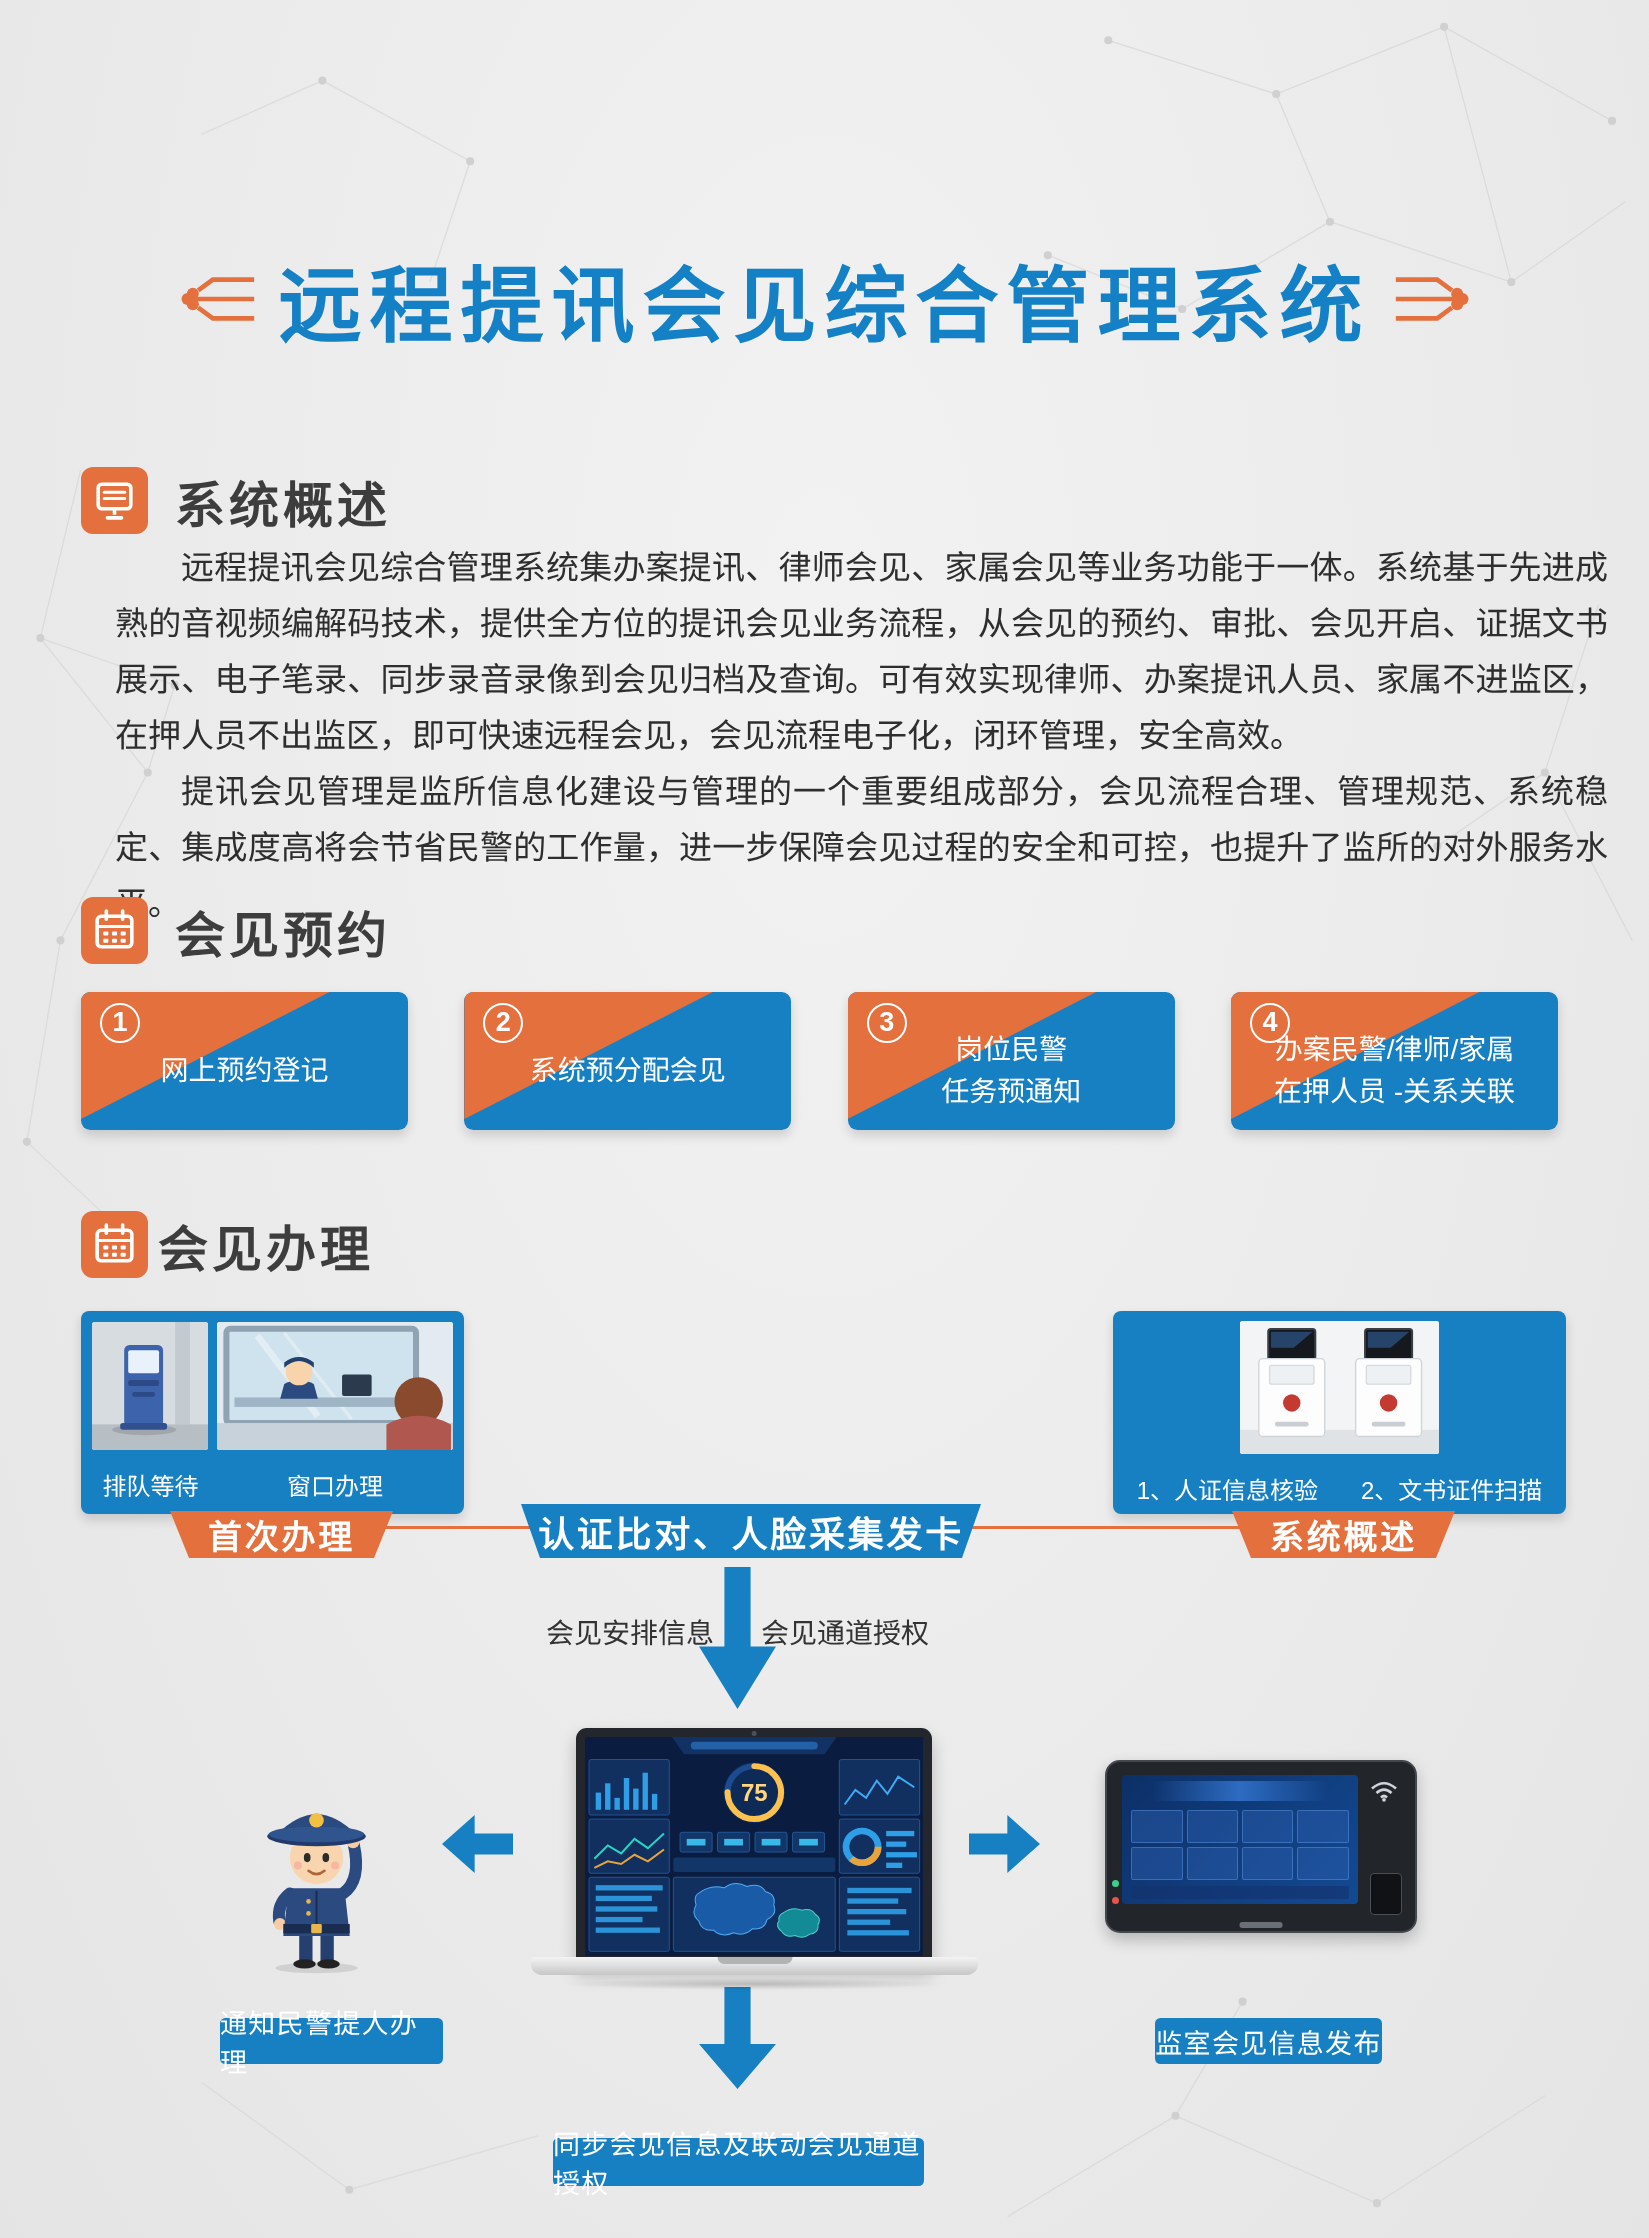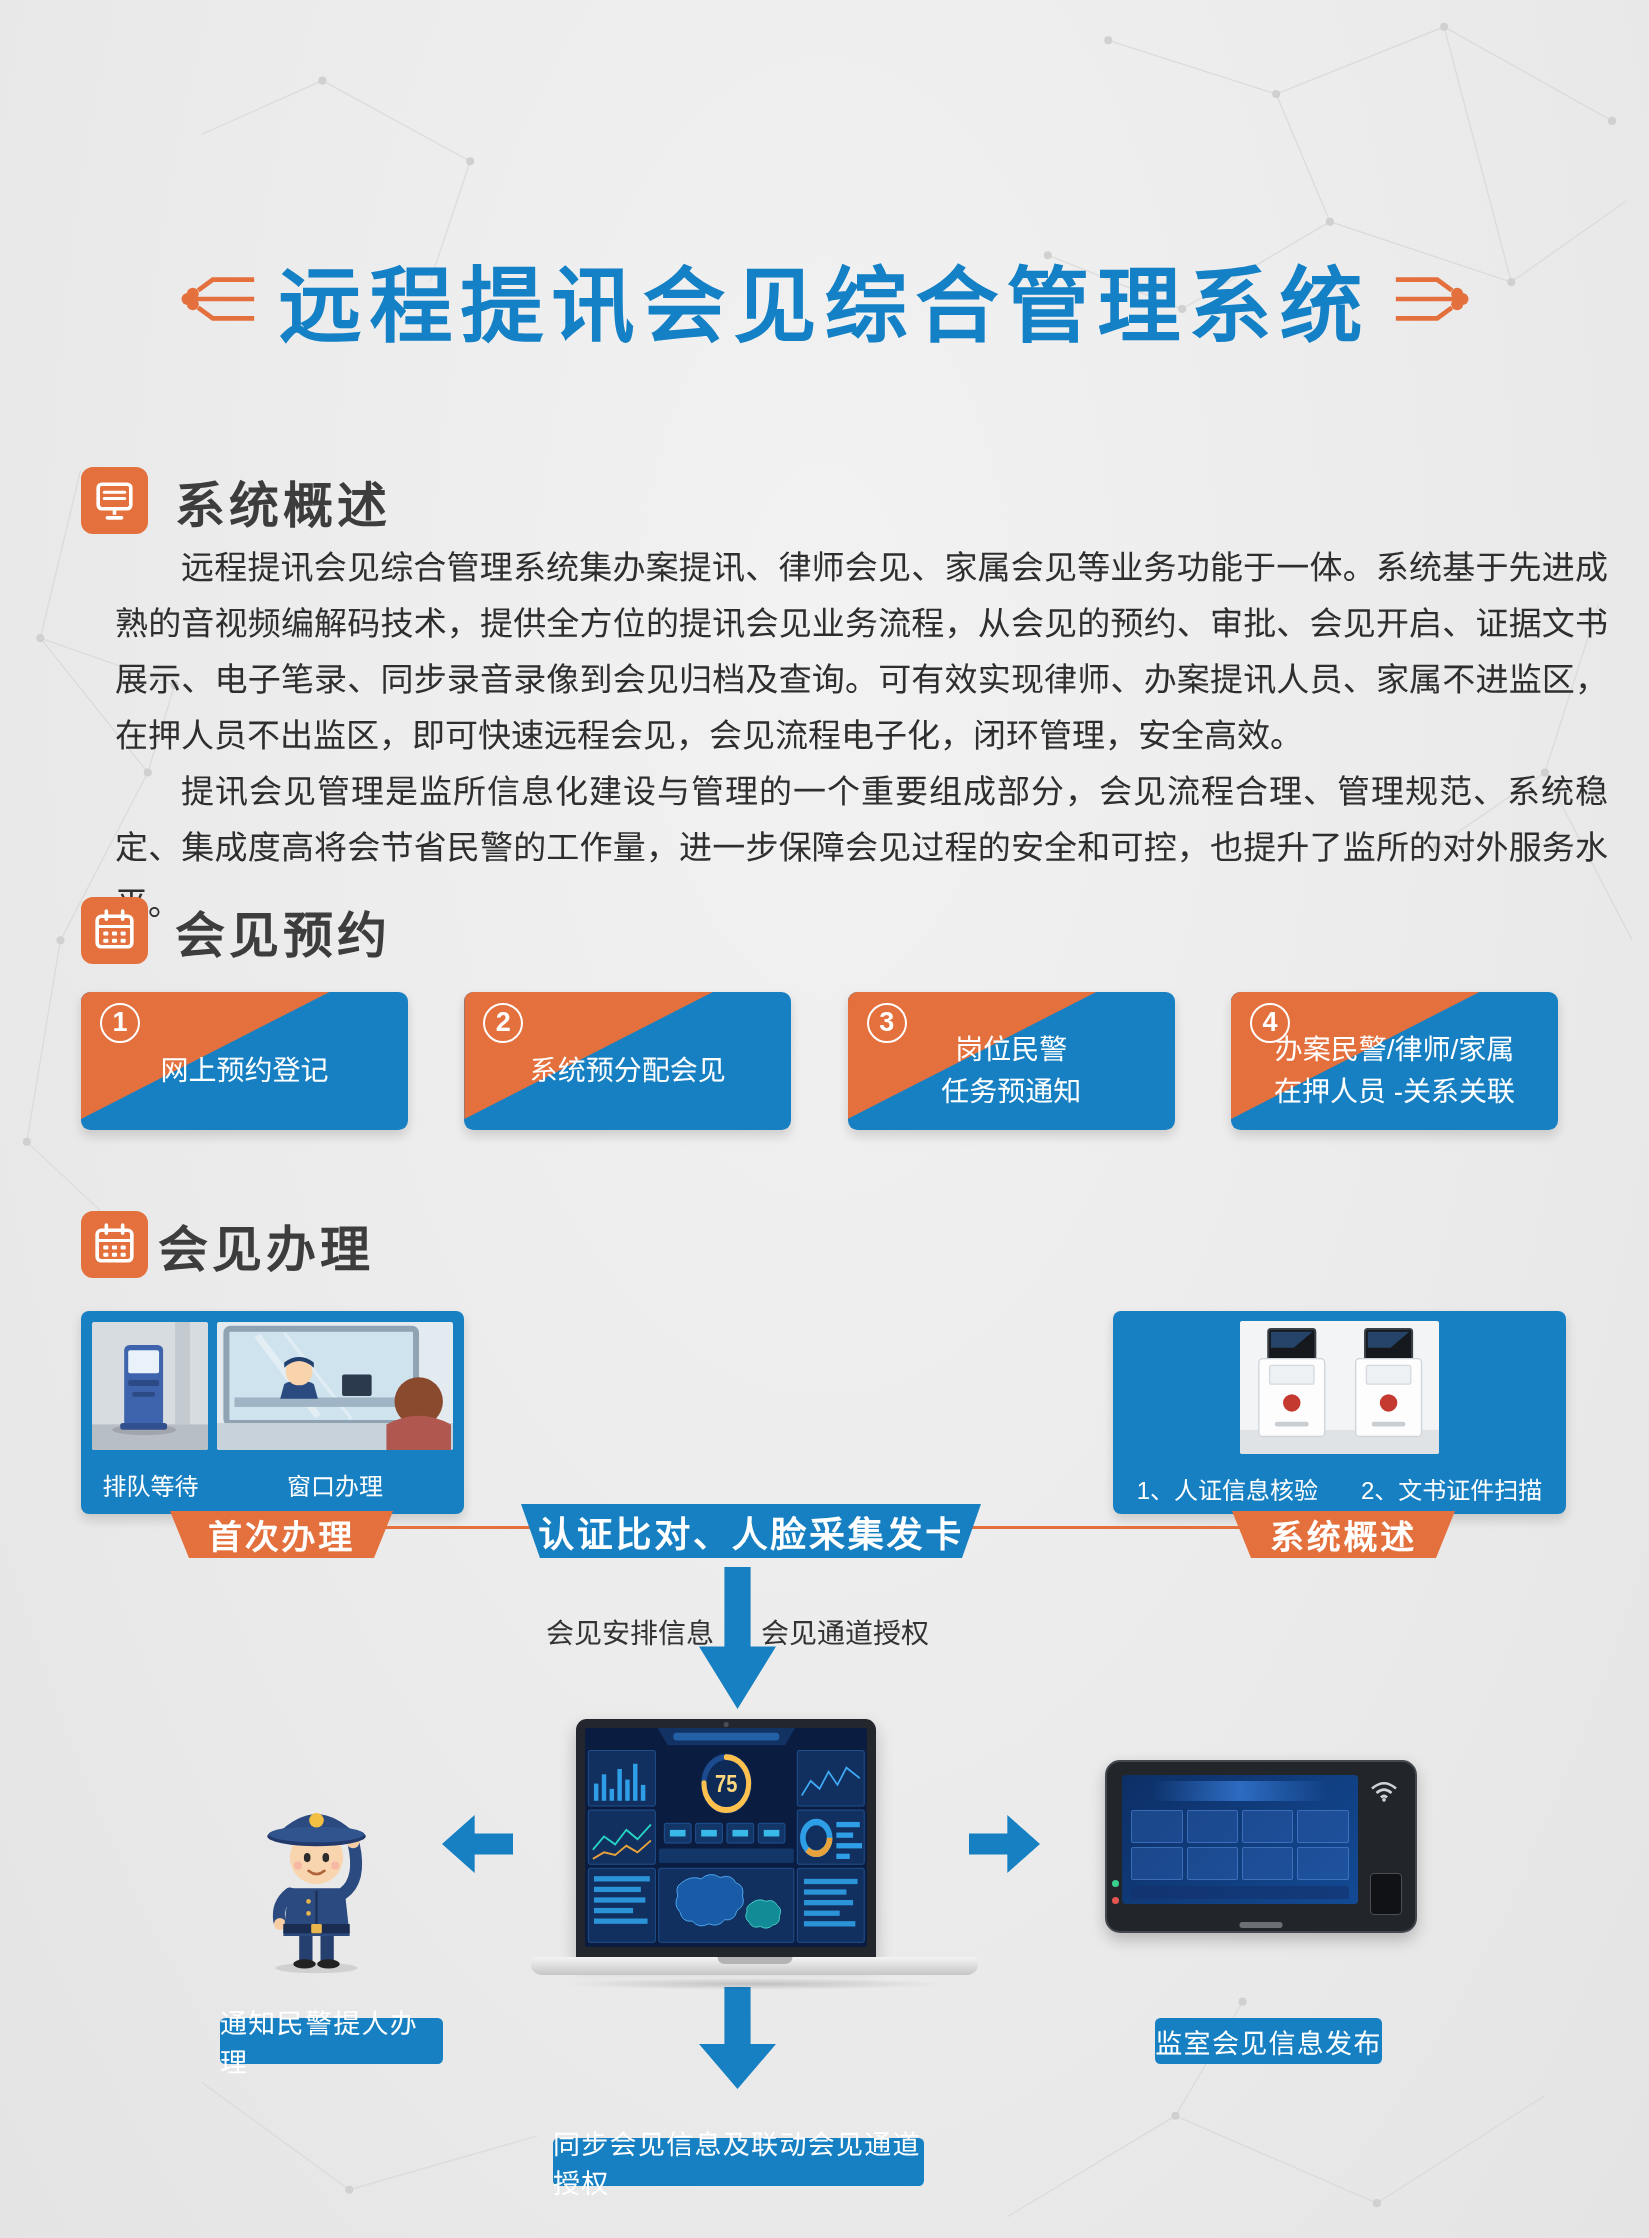--- a/index.html
+++ b/index.html
@@ -72,21 +72,21 @@
   .arrow-down { position:absolute; background:#1780c2; clip-path:polygon(33% 0,67% 0,67% 56%,100% 56%,50% 100%,0 56%,33% 56%); }
   #arrow-mid    { left:699px; top:1567px; width:77px; height:142px; }
   #arrow-bottom { left:699px; top:1987px; width:77px; height:102px; }
   .arrow-left  { position:absolute; background:#1780c2; clip-path:polygon(100% 32%,46% 32%,46% 0,0 50%,46% 100%,46% 68%,100% 68%); }
   .arrow-right { position:absolute; background:#1780c2; clip-path:polygon(0 32%,54% 32%,54% 0,100% 50%,54% 100%,54% 68%,0 68%); }
   #arrow-to-officer { left:442px; top:1815px; width:71px; height:58px; }
   #arrow-to-tablet  { left:969px; top:1815px; width:71px; height:58px; }
 
   
   #laptop { position:absolute; left:531px; top:1719px; width:447px; height:271px; }
-  .lap-screen { position:absolute; left:45px; top:0; width:300px; height:239px; background:#23262c; border-radius:10.7px 10.7px 0 0; padding:8.7px 8.7px 10.7px; box-shadow:0 8px 17.5px rgba(0,0,0,.22); }
+  .lap-screen { position:absolute; left:45px; top:9px; width:356px; height:239px; background:#23262c; border-radius:10.7px 10.7px 0 0; padding:8.7px 8.7px 10.7px; box-shadow:0 8px 17.5px rgba(0,0,0,.22); }
   .lap-cam { position:absolute; top:3.4px; left:50%; transform:translateX(-50%); width:4.7px; height:4.7px; border-radius:50%; background:#4b5058; }
   .dash { width:100%; height:100%; border-radius:2.7px; overflow:hidden; background:#0a1c40; }
   .dash svg { display:block; width:100%; height:100%; }
   .lap-base { position:absolute; left:0; top:238px; width:447px; height:18px; background:linear-gradient(#f3f3f3,#c6c6c6); border-radius:4px 4px 10.7px 10.7px; }
   .lap-notch { position:absolute; left:50%; transform:translateX(-50%); top:238px; width:75px; height:7.4px; background:#b3b3b3; border-radius:0 0 8px 8px; }
   .lap-shadow { position:absolute; left:30px; top:259px; width:386px; height:12px; background:radial-gradient(ellipse, rgba(0,0,0,.18), transparent 70%); }
 
   
   #officer { position:absolute; left:250px; top:1772px; width:133px; height:203px; }
   #officer svg { width:100%; height:100%; }

